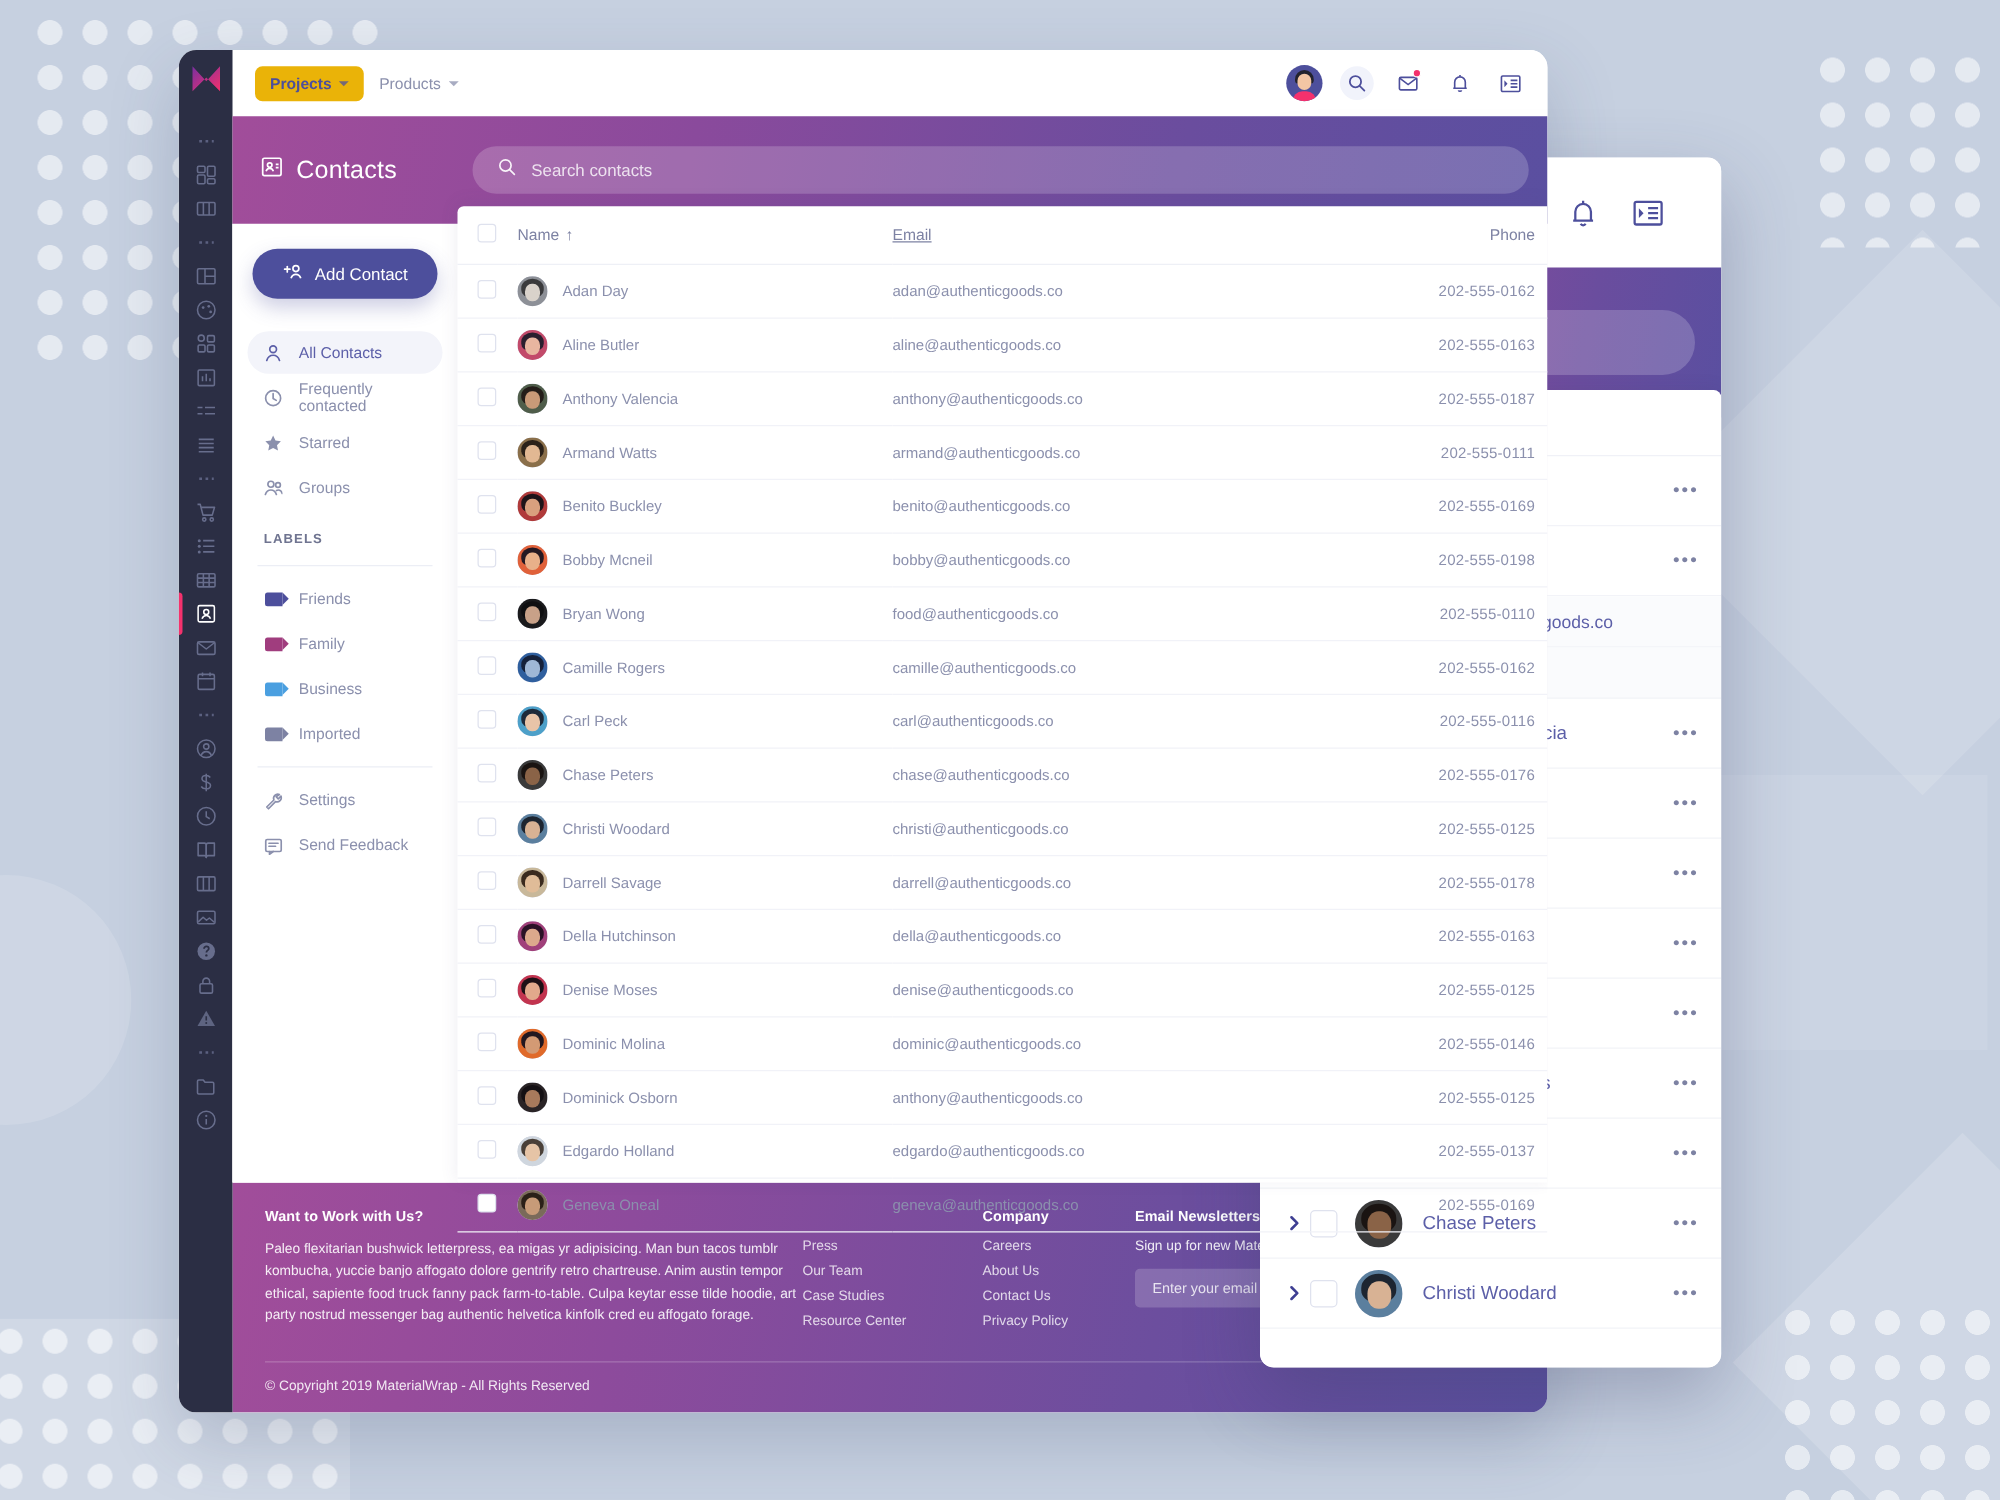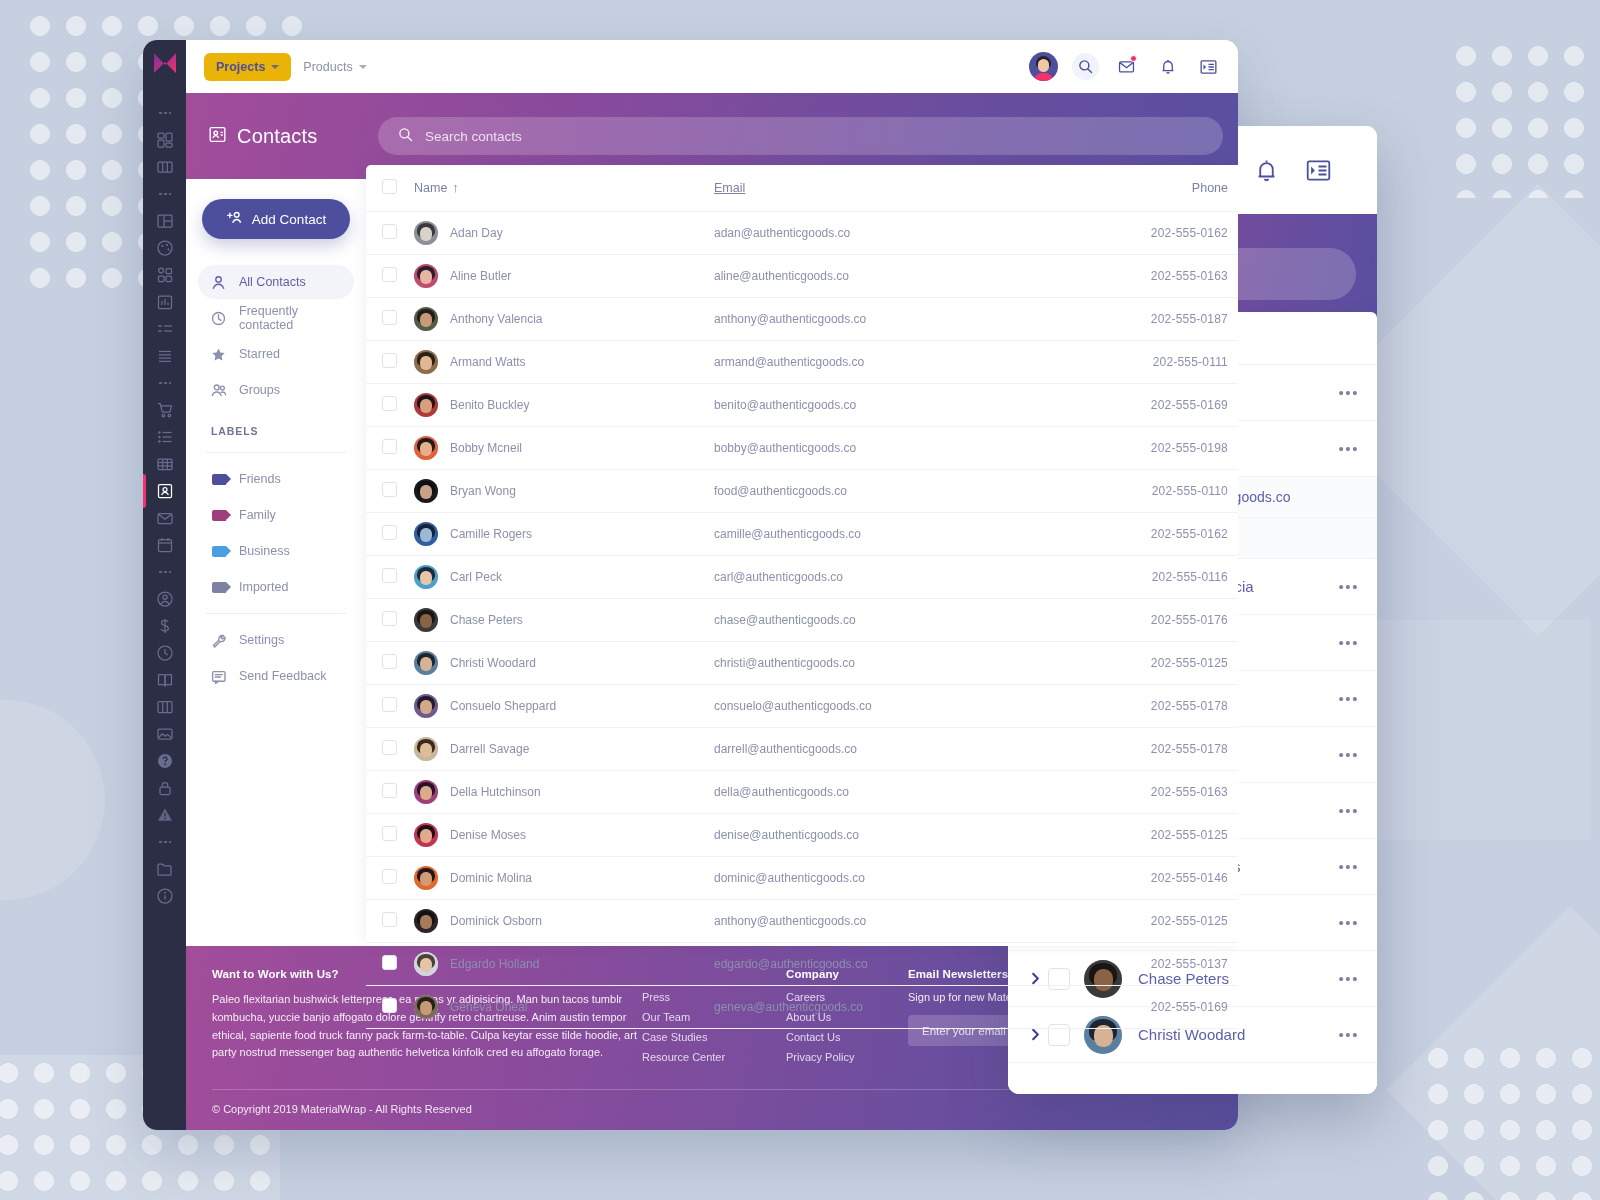--- a/index.html
+++ b/index.html
@@ -889,37 +889,20 @@
                 <td>christi@authenticgoods.co</td>
                 <td class="phone">202-555-0125</td>
               </tr>
               <tr>
                 <td class="col-cb">
                   <span class="cbwrap" style="display:block"><span class="cb"></span></span>
                 </td>
                 <td>
                   <span class="namecell">
                     <span class="avatar">
-                      <div class="f-bg" style="background:#6f5a8e"></div>
-                      <div class="f-hair" style="left:3.120000000000001px;top:2.4000000000000004px;width:17.759999999999998px;height:14.399999999999999px;background:#241a2c"></div>
-                      <div class="f-skin" style="left:6px;top:6.24px;width:12px;height:13.440000000000001px;background:#d4a88a"></div>
-                    </span>
-                    <span>Consuelo Sheppard</span>
-                  </span>
-                </td>
-                <td>consuelo@authenticgoods.co</td>
-                <td class="phone">202-555-0178</td>
-              </tr>
-              <tr>
-                <td class="col-cb">
-                  <span class="cbwrap" style="display:block"><span class="cb"></span></span>
-                </td>
-                <td>
-                  <span class="namecell">
-                    <span class="avatar">
                       <div class="f-bg" style="background:#c8b89a"></div>
                       <div class="f-hair" style="left:3.120000000000001px;top:2.4000000000000004px;width:17.759999999999998px;height:14.399999999999999px;background:#3a2a1e"></div>
                       <div class="f-skin" style="left:6px;top:6.24px;width:12px;height:13.440000000000001px;background:#e0bc98"></div>
                     </span>
                     <span>Darrell Savage</span>
                   </span>
                 </td>
                 <td>darrell@authenticgoods.co</td>
                 <td class="phone">202-555-0178</td>
               </tr>

